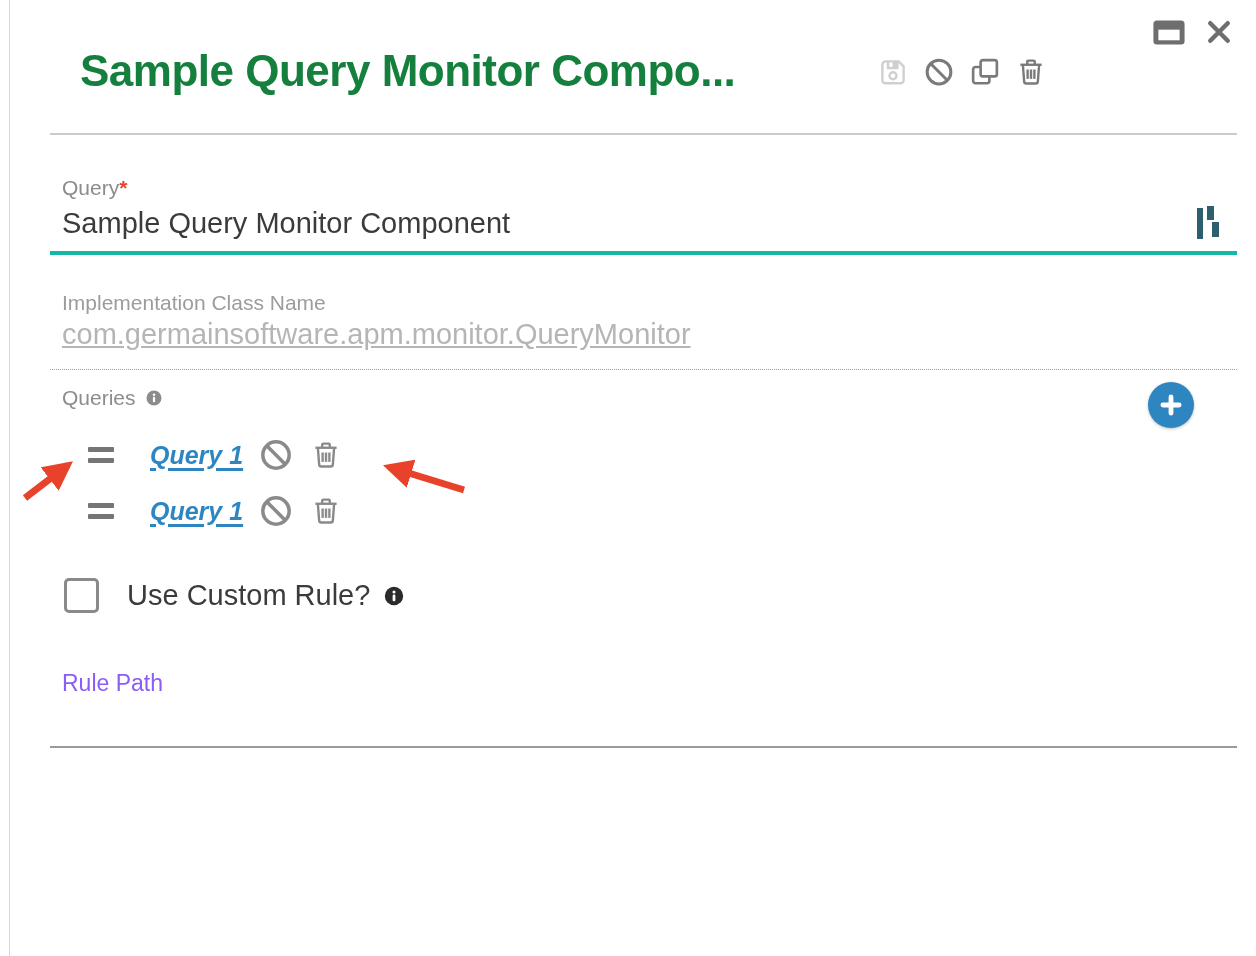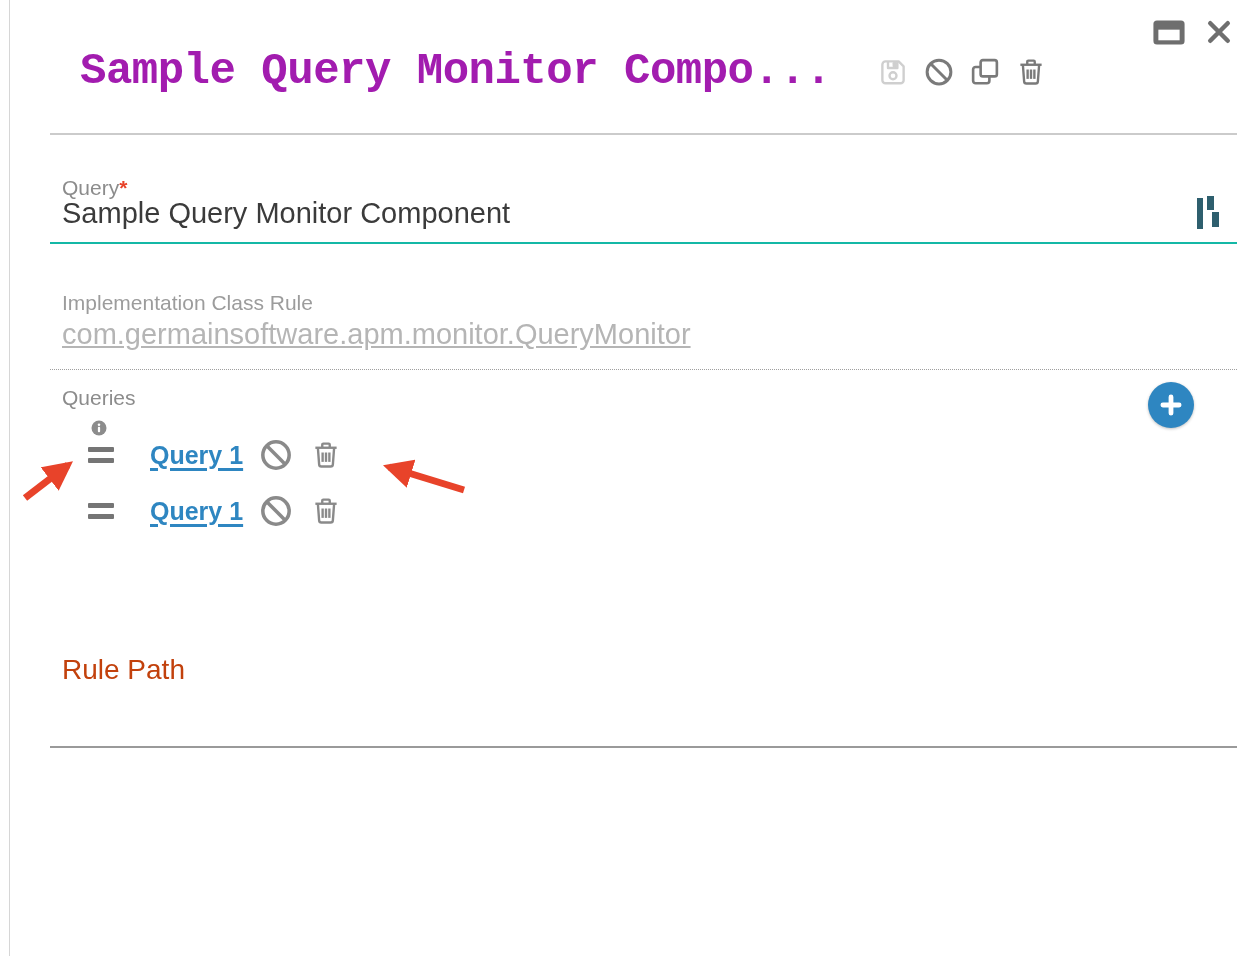--- a/index.html
+++ b/index.html
@@ -7,67 +7,67 @@
   .panel { position:absolute; inset:0; background:#fff; }
   .abs { position:absolute; }
 
   .left-edge { left:9px; top:0; width:1px; height:956px; background:#d6d6d6; }
 
   
   .win-controls { top:17px; right:22px; display:flex; gap:18px; align-items:center; color:#6e6e6e; }
   .win-controls svg { display:block; }
 
   
-  .page-title { top:46px; left:80px; font-size:44px; font-weight:700; letter-spacing:-0.5px; color:#a21caf; white-space:nowrap;font-family:Liberation Mono, monospace; }
+  .page-title { top:46px; left:80px; font-size:44px; font-weight:700; letter-spacing:-0.5px; color:#15803d; white-space:nowrap; }
   .title-icons { top:57px; left:878px; display:flex; gap:16px; align-items:center; }
   .tool-icon { width:30px; height:30px; color:#7a7a7a; cursor:pointer; }
   .tool-icon.disabled { color:#cfcfcf; cursor:default; }
   .tool-icon svg { width:100%; height:100%; display:block; }
 
   .divider-top { top:133px; left:50px; width:1187px; height:2px; background:#cbcbcb; }
 
   
   .name-label { top:176px; left:62px; font-size:21px; color:#8c8c8c; }
   .required-star { color:#e8432a; font-weight:700; }
-  .name-wrap { top:191px; left:50px; width:1187px; height:53px; border-bottom:2px solid #14b8a6; display:flex; align-items:center; padding:0 14px 6px 12px; }
+  .name-wrap { top:202px; left:50px; width:1187px; height:53px; border-bottom:4px solid #14b8a6; display:flex; align-items:center; padding:0 14px 6px 12px; }
   .name-input { flex:1; border:none; outline:none; font-size:29px; color:#3b3b3b; font-family:"Liberation Sans", sans-serif; background:transparent; }
   .logo-icon { width:26px; height:36px; flex:none; }
 
   
   .impl-label { top:291px; left:62px; font-size:21px; color:#9c9c9c; }
   .impl-value { top:318px; left:62px; font-size:29px; color:#b5b5b5; white-space:nowrap;text-decoration:underline; }
   .impl-underline { top:369px; left:50px; width:1187px; height:0; border-top:1px dotted #9f9f9f; }
 
   
-  .queries-row { top:386px; left:62px; display:flex; align-items:center; gap:9px; font-size:21px; color:#8c8c8c;flex-direction:column; }
+  .queries-row { top:386px; left:62px; display:flex; align-items:center; gap:9px; font-size:21px; color:#8c8c8c; }
   .info-icon { width:18px; height:18px; color:#8c8c8c; }
   .info-icon svg { width:100%; height:100%; display:block; }
   .info-dark { width:22px; height:22px; color:#2b2b2b; }
 
   .add-btn { top:382px; left:1148px; width:46px; height:46px; border-radius:50%; background:#2e86c1; display:flex; align-items:center; justify-content:center; cursor:pointer; box-shadow:0 1px 3px rgba(0,0,0,.25); }
   .add-btn svg { width:26px; height:26px; display:block; }
 
   .query-list { top:438px; left:88px; }
-  .query-row { display:flex; align-items:center; height:34px; margin-bottom:22px; }
+  .query-row { display:flex; align-items:center; height:34px; margin-bottom:22px;font-style:italic; }
   .drag-handle { width:26px; display:flex; flex-direction:column; gap:6px; cursor:grab; }
   .drag-handle .bar { height:5px; background:#757575; border-radius:1px; }
   .query-link { margin-left:36px; font-size:25px; font-weight:700; color:#2e86c1; text-decoration:underline; text-decoration-thickness:2.5px; text-underline-offset:4px; cursor:pointer; white-space:nowrap; }
   .row-icon { width:34px; height:34px; color:#8a8a8a; cursor:pointer; }
   .row-icon svg { width:100%; height:100%; display:block; }
   .row-icon.trash { width:30px; height:30px; margin-left:18px; }
   .row-icon.ban { margin-left:16px; }
 
   
   .checkbox-row { top:578px; left:64px; display:flex; align-items:center; }
   .checkbox-box { width:35px; height:35px; border:3px solid #8a8a8a; border-radius:5px; background:#fff; cursor:pointer; flex:none; }
   .checkbox-label { margin-left:28px; font-size:29px; color:#3b3b3b; }
   .checkbox-row .info-dark { margin-left:13px; }
 
   
-  .rulepath-label { top:654px; left:62px; font-size:28px; color:#c2410c; }
+  .rulepath-label { top:670px; left:62px; font-size:23px; color:#8b5cf6; }
   .rulepath-wrap { top:700px; left:50px; width:1187px; height:48px; border-bottom:2px solid #9a9a9a; }
   .rulepath-input { width:100%; height:100%; border:none; outline:none; background:transparent; font-size:29px; color:#3b3b3b; font-family:"Liberation Sans", sans-serif; padding-left:12px; }
 
   .arrow-overlay { position:absolute; inset:0; width:1256px; height:956px; pointer-events:none; }
 </style>
 </head>
 <body>
 
 <div class="panel">
 
@@ -130,21 +130,21 @@
     <input class="name-input" type="text" value="Sample Query Monitor Component" style="">
     <span class="logo-icon">
       <svg viewBox="0 0 26 36" fill="#2e5f6e">
         <rect x="0" y="2" width="6" height="31"></rect>
         <rect x="10" y="0" width="7" height="14"></rect>
         <rect x="15" y="16" width="7" height="15"></rect>
       </svg>
     </span>
   </div>
 
-  <div class="abs impl-label">Implementation Class Rule</div>
+  <div class="abs impl-label">Implementation Class Name</div>
   <div class="abs impl-value">com.germainsoftware.apm.monitor.QueryMonitor</div>
   <div class="abs impl-underline"></div>
 
   <div class="abs queries-row">
     <span>Queries</span>
     <span class="info-icon">
       <svg viewBox="0 0 24 24">
           <circle cx="12" cy="12" r="10" fill="currentColor"></circle>
           <circle cx="12" cy="7.6" r="1.7" fill="#fff"></circle>
           <rect x="10.5" y="10.4" width="3" height="7.2" rx="1.3" fill="#fff"></rect>
@@ -202,20 +202,31 @@
             <path d="M9 6 v-2.3 a0.8 0.8 0 0 1 .8-.8 h4.4 a0.8 0.8 0 0 1 .8.8 V6"></path>
           <path d="M5.5 6.2 l1 13.3 a1.8 1.8 0 0 0 1.8 1.7 h7.4 a1.8 1.8 0 0 0 1.8 -1.7 l1 -13.3"></path>
           <line x1="9.3" y1="10" x2="9.3" y2="17.5"></line>
             <line x1="12" y1="10" x2="12" y2="17.5"></line>
             <line x1="14.7" y1="10" x2="14.7" y2="17.5"></line>
         </svg>
       </span>
     </div>
   </div>
 
+  <div class="abs checkbox-row">
+    <span class="checkbox-box"></span>
+    <span class="checkbox-label">Use Custom Rule?</span>
+    <span class="info-icon info-dark">
+      <svg viewBox="0 0 24 24">
+          <circle cx="12" cy="12" r="10" fill="currentColor"></circle>
+          <circle cx="12" cy="7.6" r="1.7" fill="#fff"></circle>
+          <rect x="10.5" y="10.4" width="3" height="7.2" rx="1.3" fill="#fff"></rect>
+        </svg>
+    </span>
+  </div>
 
   <div class="abs rulepath-label">Rule Path</div>
   <div class="abs rulepath-wrap">
     <input class="rulepath-input" type="text" style="">
   </div>
 
   <svg class="arrow-overlay">
     <defs>
       <marker id="ah" markerWidth="4.2" markerHeight="4.2" refX="3.3" refY="2.1" orient="auto">
         <path d="M0,0 L4.2,2.1 L0,4.2 z" fill="#e8432a"></path>

